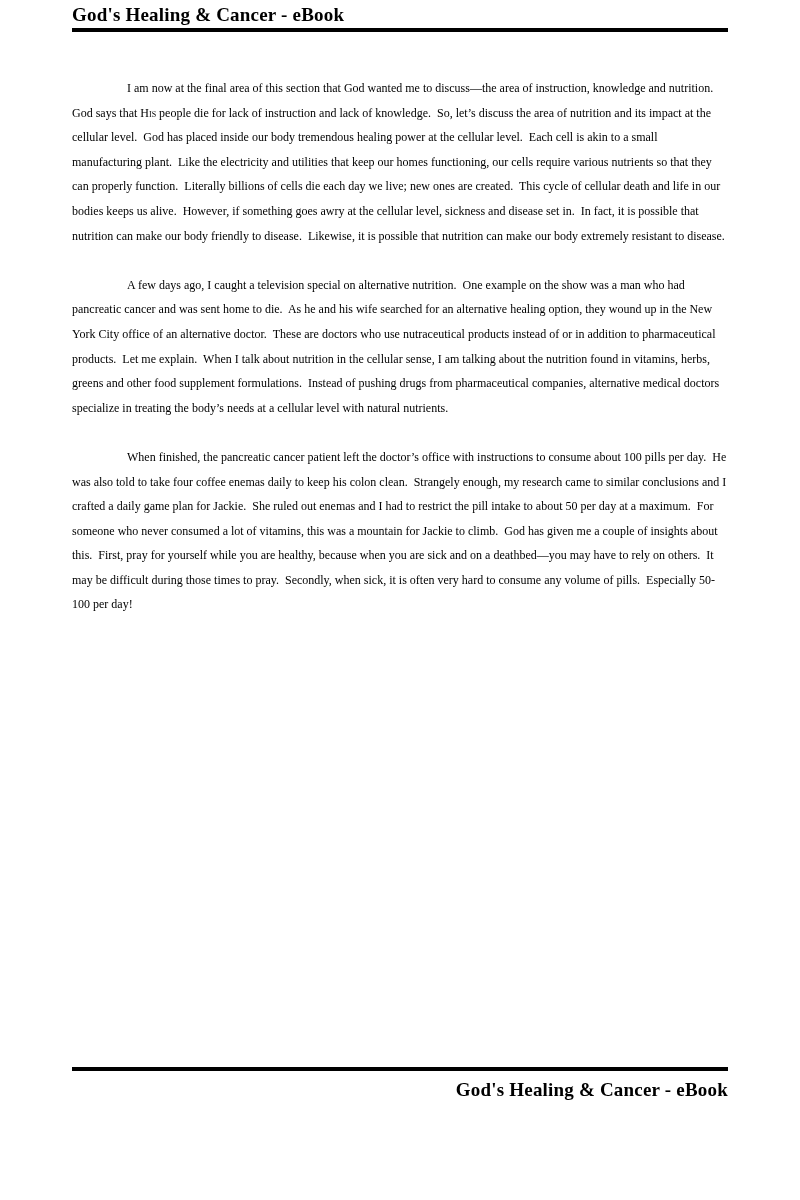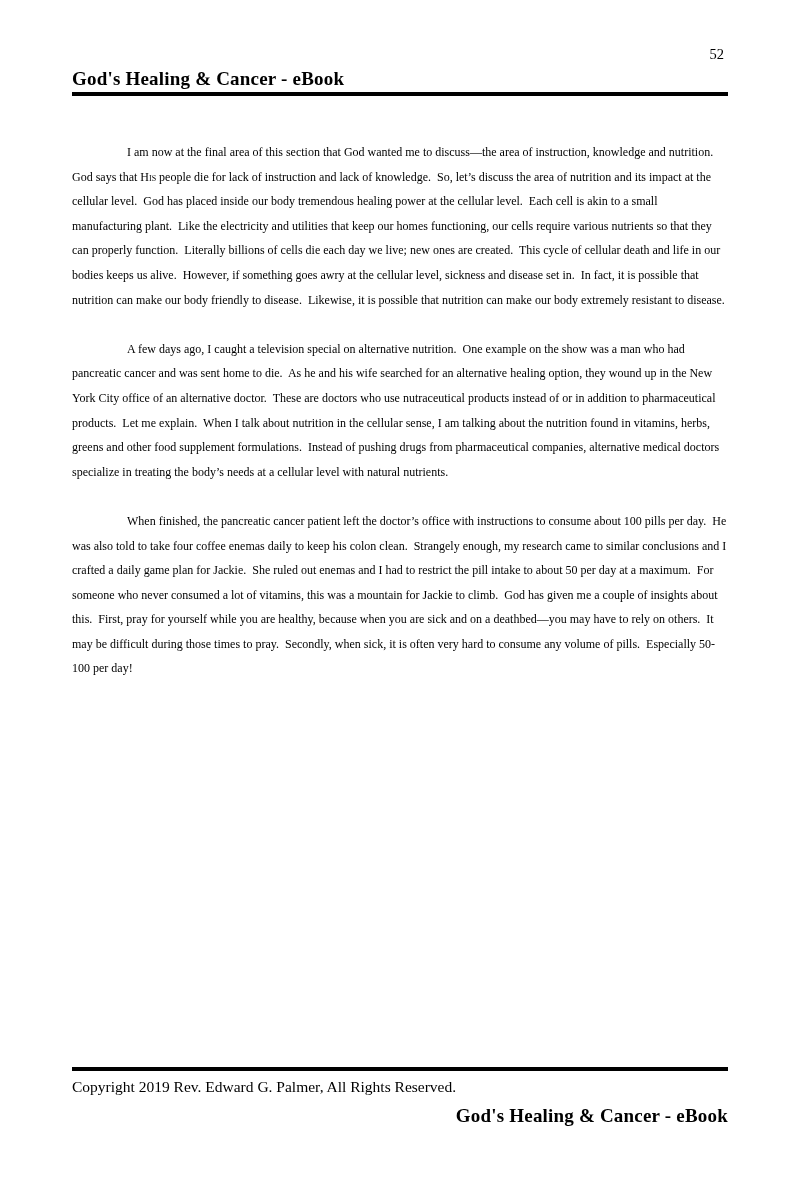--- a/index.html
+++ b/index.html
@@ -77,35 +77,33 @@
     text-align: right;
     letter-spacing: 0.2px;
   }
 </style>
 </head>
 <body>
 
 <div class="page">
   <div class="content">
 
-    <div class="page-number">52</div>
 
     <header>
       <h1 class="header-title">God's Healing &amp; Cancer - eBook</h1>
       <div class="header-rule"></div>
     </header>
 
     <main class="body-text">
       <p class="para"><span>I am now at the final area of this section that God wanted me to discuss—the area of instruction, knowledge and nutrition.  God says that </span><span class="smallcaps">His</span><span> people die for lack of instruction and lack of knowledge.  So, let’s discuss the area of nutrition and its impact at the cellular level.  God has placed inside our body tremendous healing power at the cellular level.  Each cell is akin to a small manufacturing plant.  Like the electricity and utilities that keep our homes functioning, our cells require various nutrients so that they can properly function.  Literally billions of cells die each day we live; new ones are created.  This cycle of cellular death and life in our bodies keeps us alive.  However, if something goes awry at the cellular level, sickness and disease set in.  In fact, it is possible that nutrition can make our body friendly to disease.  Likewise, it is possible that nutrition can make our body extremely resistant to disease.</span></p>
 
       <p class="para">A few days ago, I caught a television special on alternative nutrition.  One example on the show was a man who had pancreatic cancer and was sent home to die.  As he and his wife searched for an alternative healing option, they wound up in the New York City office of an alternative doctor.  These are doctors who use nutraceutical products instead of or in addition to pharmaceutical products.  Let me explain.  When I talk about nutrition in the cellular sense, I am talking about the nutrition found in vitamins, herbs, greens and other food supplement formulations.  Instead of pushing drugs from pharmaceutical companies, alternative medical doctors specialize in treating the body’s needs at a cellular level with natural nutrients.</p>
 
       <p class="para">When finished, the pancreatic cancer patient left the doctor’s office with instructions to consume about 100 pills per day.  He was also told to take four coffee enemas daily to keep his colon clean.  Strangely enough, my research came to similar conclusions and I crafted a daily game plan for Jackie.  She ruled out enemas and I had to restrict the pill intake to about 50 per day at a maximum.  For someone who never consumed a lot of vitamins, this was a mountain for Jackie to climb.  God has given me a couple of insights about this.  First, pray for yourself while you are healthy, because when you are sick and on a deathbed—you may have to rely on others.  It may be difficult during those times to pray.  Secondly, when sick, it is often very hard to consume any volume of pills.  Especially 50-100 per day!</p>
     </main>
 
     <footer class="page-footer">
       <div class="footer-rule"></div>
-      <div class="copyright">Copyright 2019 Rev. Edward G. Palmer, All Rights Reserved.</div>
       <div class="footer-title">God's Healing &amp; Cancer - eBook</div>
     </footer>
 
   </div>
 </div>
 
 </body></html>

